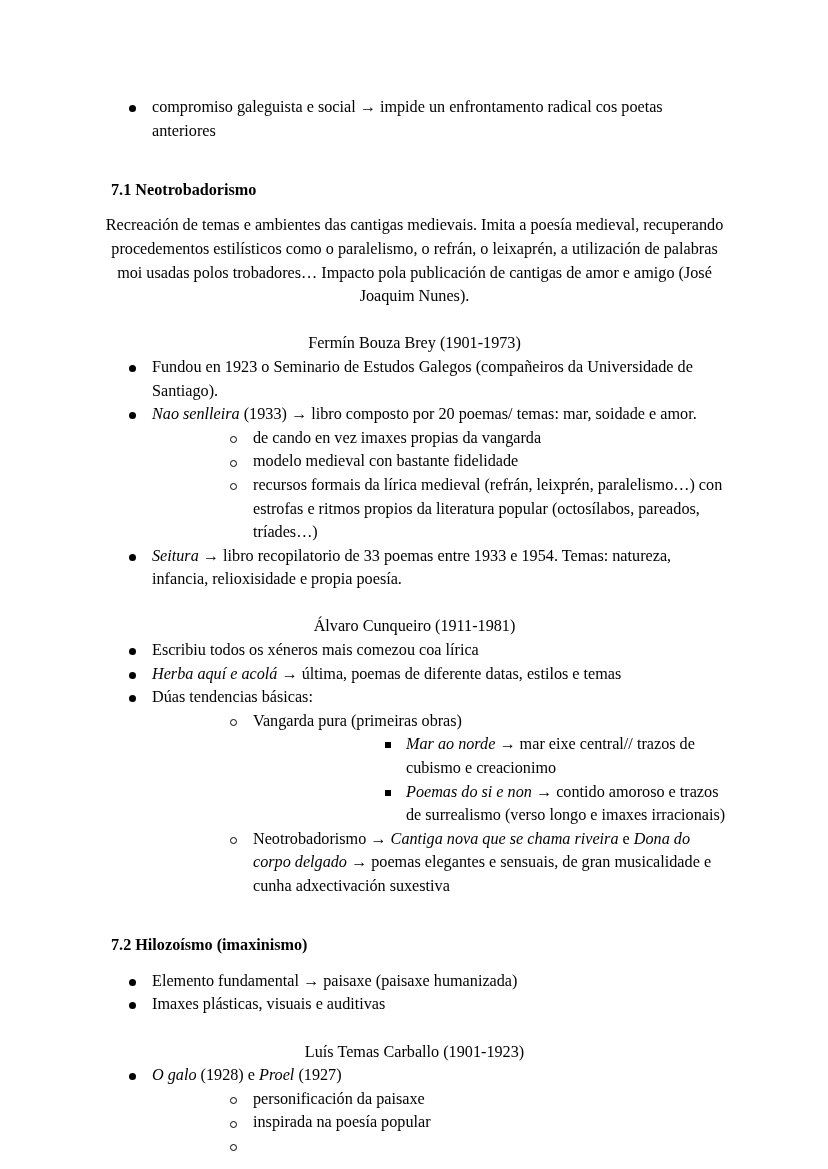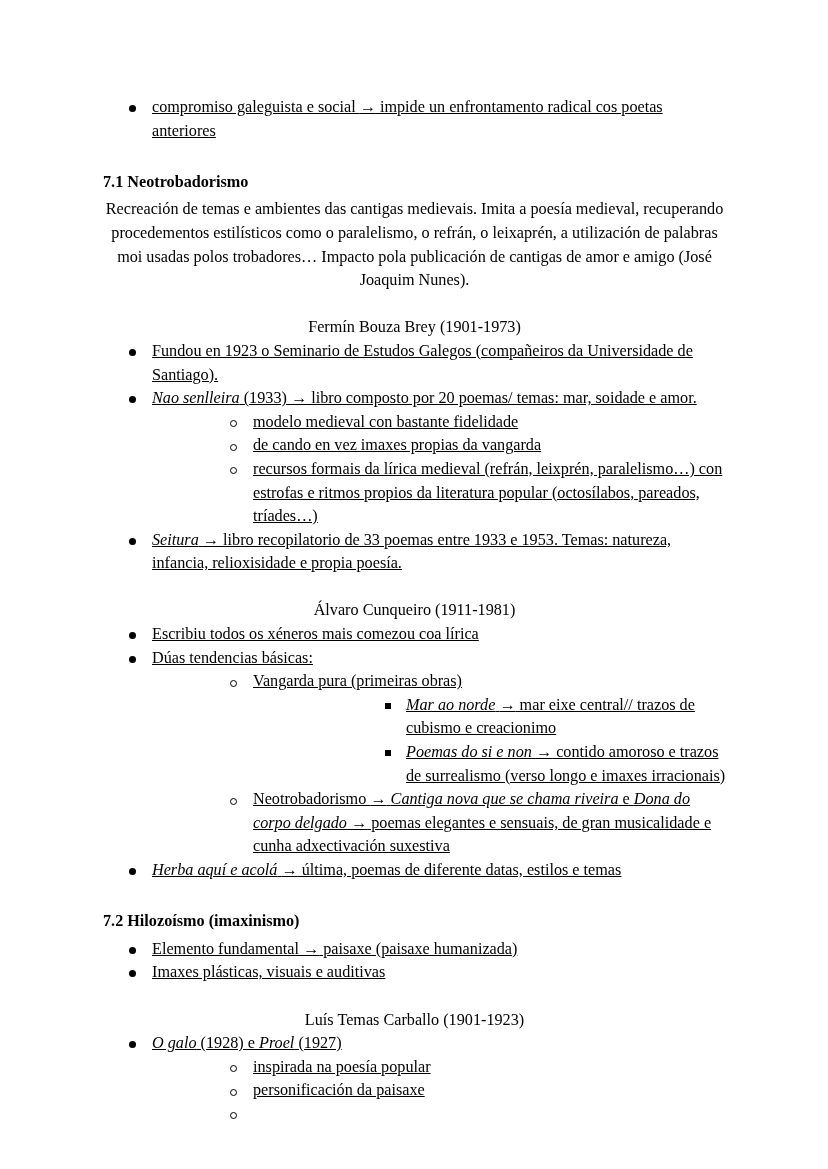--- a/index.html
+++ b/index.html
@@ -28,21 +28,21 @@
     font-size: 16.2px;
     line-height: 23.6px;
   }
 
   
   .para {
     margin: 0;
     text-align: center;
   }
   .heading {
-    margin: 4px;
+    margin: 12px;
     font-size: 16.2px;
     line-height: 23.6px;
     font-weight: bold;
   }
   .spacer-lg { height: 23.6px; }
 
   
   .lvl {
     margin: 0;
     padding: 0;
@@ -53,21 +53,20 @@
     margin: 0;
     padding: 0;
   }
   .li > .bullet {
     position: absolute;
     display: block;
     text-align: left;
   }
   .li > .li-text {
     display: block;
-    text-decoration: underline;
   }
 
   
   .lvl1 > .li { padding-left: 53px; }
   .lvl1 > .li > .bullet {
     left: 30px;
     top: 9px;
     width: 7px;
     height: 7px;
     border-radius: 50%;
@@ -122,43 +121,47 @@
         <li class="li">
           <span class="bullet"></span>
           <span class="li-text"><span>Fundou en 1923 o Seminario de Estudos Galegos (compañeiros da Universidade de Santiago).</span></span>
         </li>
         <li class="li">
           <span class="bullet"></span>
           <span class="li-text"><span class="r-i">Nao senlleira</span><span> (1933) </span><span>→</span><span> libro composto por 20 poemas/ temas: mar, soidade e amor.</span></span>
           <ul class="lvl lvl2">
             <li class="li">
               <span class="bullet"></span>
+              <span class="li-text"><span>de cando en vez imaxes propias da vangarda</span></span>
+            </li>
+            <li class="li">
+              <span class="bullet"></span>
               <span class="li-text"><span>modelo medieval con bastante fidelidade</span></span>
             </li>
             <li class="li">
               <span class="bullet"></span>
-              <span class="li-text"><span>de cando en vez imaxes propias da vangarda</span></span>
-            </li>
-            <li class="li">
-              <span class="bullet"></span>
               <span class="li-text"><span>recursos formais da lírica medieval (refrán, leixprén, paralelismo…) con estrofas e ritmos propios da literatura popular (octosílabos, pareados, tríades…)</span></span>
             </li>
           </ul>
         </li>
         <li class="li">
           <span class="bullet"></span>
-          <span class="li-text"><span class="r-i">Seitura</span><span> </span><span>→</span><span> libro recopilatorio de 33 poemas entre 1933 e 1953. Temas: natureza, infancia, relioxisidade e propia poesía.</span></span>
+          <span class="li-text"><span class="r-i">Seitura</span><span> </span><span>→</span><span> libro recopilatorio de 33 poemas entre 1933 e 1954. Temas: natureza, infancia, relioxisidade e propia poesía.</span></span>
         </li>
       </ul>
       <div class="spacer-lg"></div>
       <p class="para"><span class="r-u">Álvaro Cunqueiro </span><span>(1911-1981)</span></p>
       <ul class="lvl lvl1">
         <li class="li">
           <span class="bullet"></span>
           <span class="li-text"><span>Escribiu todos os xéneros mais comezou coa lírica</span></span>
+        </li>
+        <li class="li">
+          <span class="bullet"></span>
+          <span class="li-text"><span class="r-i">Herba aquí e acolá</span><span> </span><span>→</span><span> última, poemas de diferente datas, estilos e temas</span></span>
         </li>
         <li class="li">
           <span class="bullet"></span>
           <span class="li-text"><span>Dúas tendencias básicas:</span></span>
           <ul class="lvl lvl2">
             <li class="li">
               <span class="bullet"></span>
               <span class="li-text"><span>Vangarda pura (primeiras obras)</span></span>
               <ul class="lvl lvl3">
                 <li class="li">
@@ -170,24 +173,20 @@
                   <span class="li-text"><span class="r-i">Poemas do si e non</span><span> </span><span>→</span><span> contido amoroso e trazos de surrealismo (verso longo e imaxes irracionais)</span></span>
                 </li>
               </ul>
             </li>
             <li class="li">
               <span class="bullet"></span>
               <span class="li-text"><span>Neotrobadorismo </span><span>→</span><span> </span><span class="r-i">Cantiga nova que se chama riveira</span><span> e </span><span class="r-i">Dona do corpo delgado</span><span> </span><span>→</span><span> poemas elegantes e sensuais, de gran musicalidade e cunha adxectivación suxestiva</span></span>
             </li>
           </ul>
         </li>
-        <li class="li">
-          <span class="bullet"></span>
-          <span class="li-text"><span class="r-i">Herba aquí e acolá</span><span> </span><span>→</span><span> última, poemas de diferente datas, estilos e temas</span></span>
-        </li>
       </ul>
       <div class="spacer-lg"></div>
       <p class="heading"><span class="r-b">7.2 Hilozoísmo (imaxinismo)</span></p>
       <ul class="lvl lvl1">
         <li class="li">
           <span class="bullet"></span>
           <span class="li-text"><span>Elemento fundamental </span><span>→</span><span> paisaxe (paisaxe humanizada)</span></span>
         </li>
         <li class="li">
           <span class="bullet"></span>
@@ -196,25 +195,25 @@
       </ul>
       <div class="spacer-lg"></div>
       <p class="para"><span class="r-u">Luís Temas Carballo</span><span> (1901-1923)</span></p>
       <ul class="lvl lvl1">
         <li class="li">
           <span class="bullet"></span>
           <span class="li-text"><span class="r-i">O galo</span><span> (1928) e </span><span class="r-i">Proel</span><span> (1927)</span></span>
           <ul class="lvl lvl2">
             <li class="li">
               <span class="bullet"></span>
+              <span class="li-text"><span>personificación da paisaxe</span></span>
+            </li>
+            <li class="li">
+              <span class="bullet"></span>
               <span class="li-text"><span>inspirada na poesía popular</span></span>
-            </li>
-            <li class="li">
-              <span class="bullet"></span>
-              <span class="li-text"><span>personificación da paisaxe</span></span>
             </li>
             <li class="li">
               <span class="bullet"></span>
             </li>
           </ul>
         </li>
       </ul>
     </div>
 </div>
 

